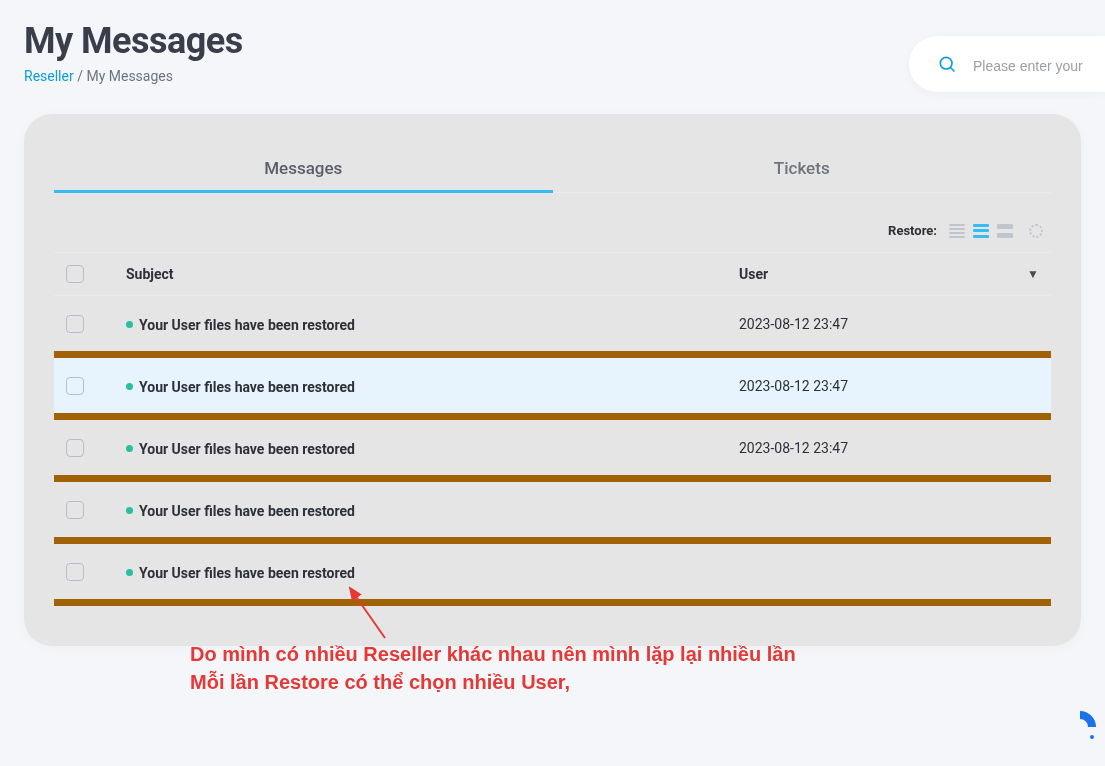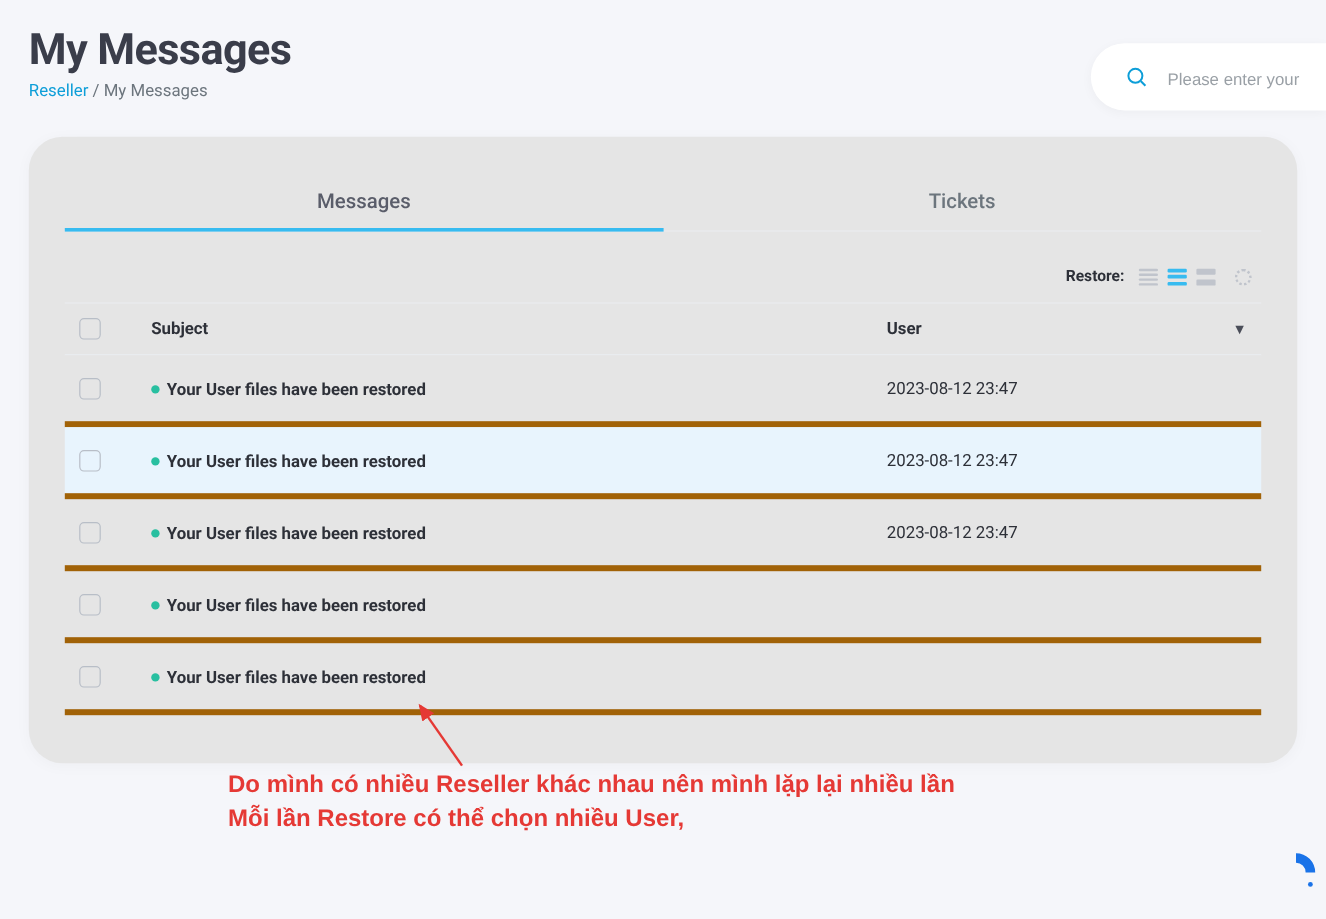--- a/index.html
+++ b/index.html
@@ -166,21 +166,21 @@
       color: #2d3038;
     }
     .sort-icon {
       font-size: 12px;
       color: #4a4d58;
     }
     .table-row {
       display: flex;
       align-items: center;
       padding: 18px 12px;
-      border-bottom: 5px solid #a16207;
+      border-bottom: 7px solid #a16207;
     }
     .table-row.highlighted {
       background: #e8f4fd;
     }
     .checkbox {
       width: 18px;
       height: 18px;
       border: 1.5px solid #b8bec7;
       border-radius: 4px;
       cursor: pointer;

